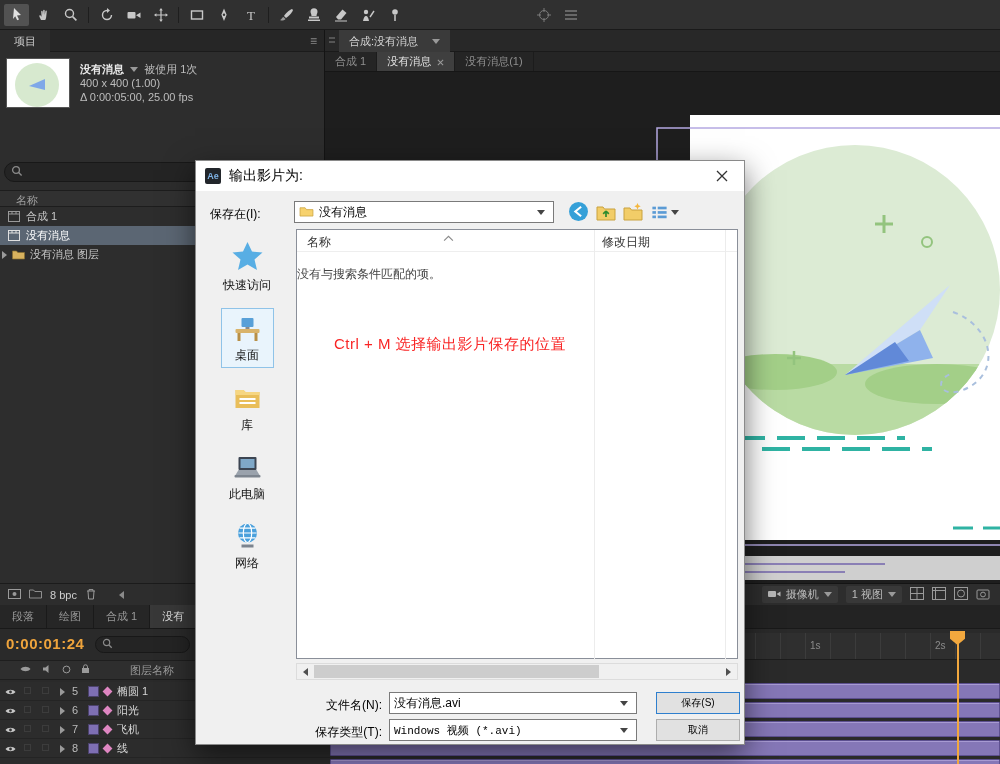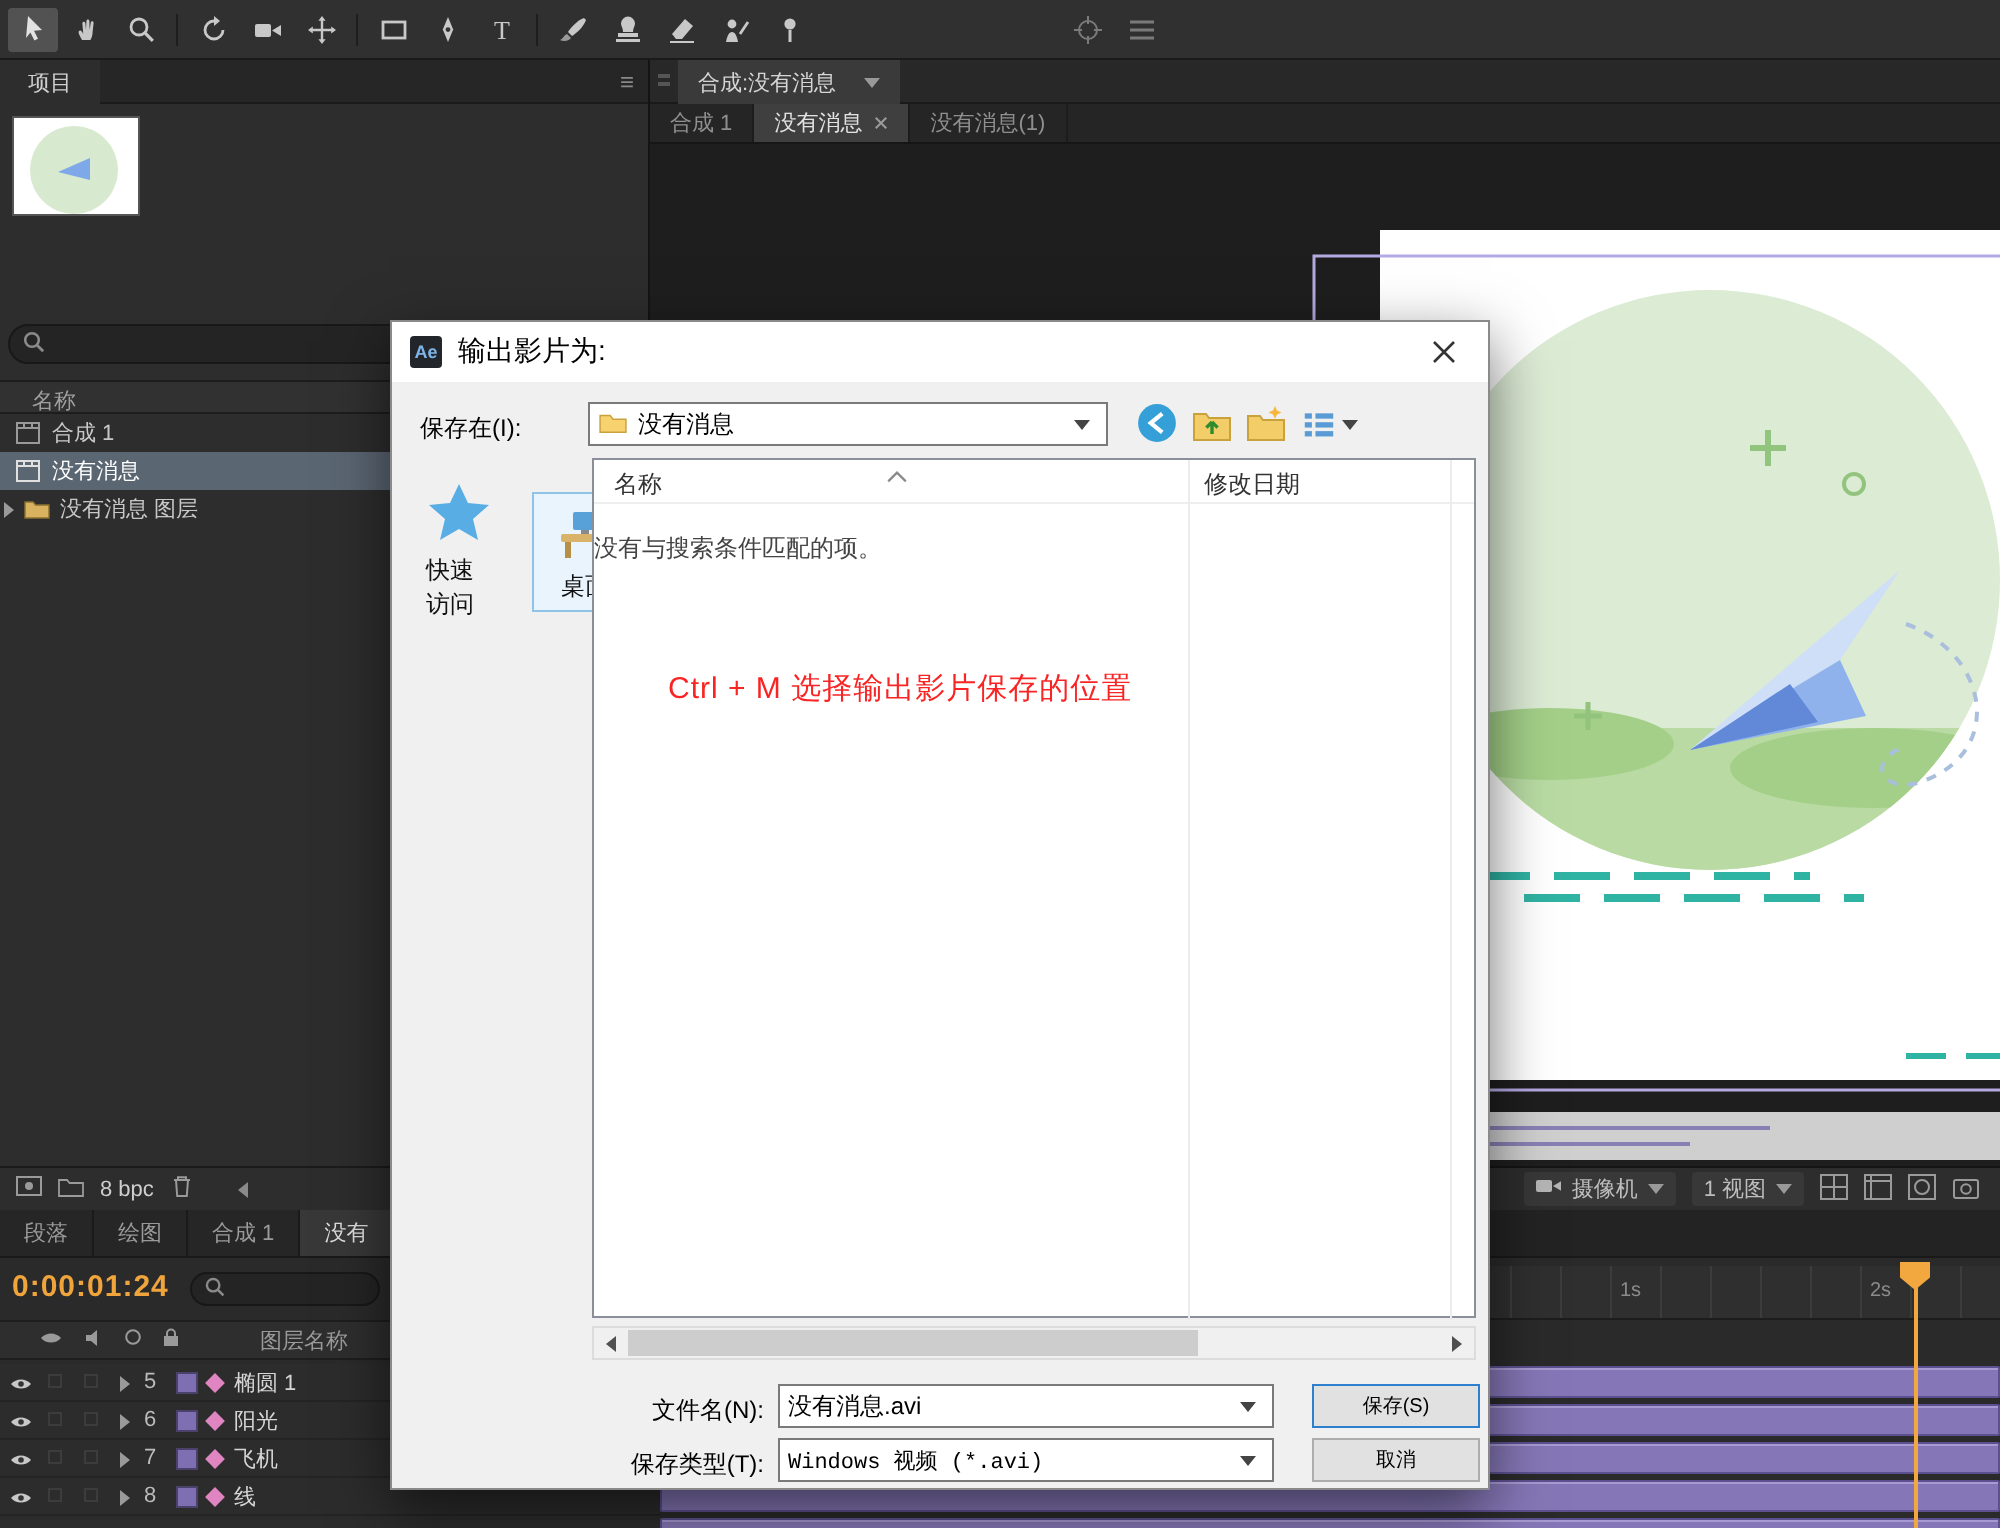--- a/index.html
+++ b/index.html
@@ -60,21 +60,21 @@
 #cti{position:absolute;left:957px;top:633px;width:2px;height:131px;background:#f2a83e}
 #ctiflag{position:absolute;left:950px;top:631px;width:15px;height:14px;background:#f2a83e;clip-path:polygon(0 0,100% 0,100% 55%,50% 100%,0 55%)}
 
 #dialog{position:absolute;left:195px;top:160px;width:550px;height:585px;background:#f0f0f0;border:1px solid #8a8a8a;box-shadow:0 10px 28px rgba(0,0,0,.55);color:#000;z-index:10}
 #dialog .dtitle{position:absolute;left:0;top:0;width:100%;height:30px;background:#fff;display:flex;align-items:center;padding-left:9px;gap:8px}
 .aeicon{width:16px;height:16px;background:#22262b;border-radius:2px;color:#7fb4e8;font-size:9px;display:flex;align-items:center;justify-content:center;font-weight:bold}
 #dclose{position:absolute;right:0;top:0;width:45px;height:30px;display:flex;align-items:center;justify-content:center}
 .combo{position:absolute;height:22px;background:#fff;border:1px solid #7a7a7a;display:flex;align-items:center;padding:0 4px;gap:5px;font-size:12px}
 .combo .val{flex:1;overflow:hidden;white-space:nowrap}
 .combo .cbtn{width:16px;height:100%;display:flex;align-items:center;justify-content:center}
-#places{position:absolute;left:8px;top:76px;width:86px;display:flex;flex-direction:row;align-items:center;gap:11px}
+#places{position:absolute;left:8px;top:76px;width:86px;display:flex;flex-direction:column;align-items:center;gap:11px}
 .place{display:flex;flex-direction:column;align-items:center;gap:2px;font-size:12px;color:#111;padding:3px 9px}
 .place.sel{background:#e9f4fc;border:1px solid #8fc3e8}
 #flist{position:absolute;left:100px;top:68px;width:442px;height:430px;background:#fff;border:1px solid #8a8f99;font-size:12px}
 #flist .fh{position:absolute;left:0;top:0;width:100%;height:22px;border-bottom:1px solid #eee;color:#333}
 .coldiv{position:absolute;top:0;width:1px;height:100%;background:#ececec}
 #emptymsg{position:absolute;left:0;top:36px;width:100%;text-align:left;color:#444}
 #annotation{position:absolute;left:138px;top:174px;font-size:15px;letter-spacing:.5px}
 #hscroll{position:absolute;left:100px;top:502px;width:442px;height:17px;background:#f0f0f0;border:1px solid #dcdcdc;display:flex;align-items:center}
 .sarrow{width:17px;height:100%;display:flex;align-items:center;justify-content:center;background:#f0f0f0}
 #hthumb{position:absolute;left:17px;top:1px;width:285px;height:13px;background:#cdcdcd}
@@ -190,20 +190,27 @@
   <div id="project">
     <div class="phead">
       <div class="ptab">
           <span>项目</span>
         </div>
       <span class="pmenu">≡</span>
     </div>
     <div id="thumb">
       <div class="tcircle"></div>
       <div class="tplane"></div>
+    </div>
+    <div class="pinfo">
+      <div><b>没有消息</b>
+        <span class="caret" style="margin:0 3px 1px"></span>
+        <span>被使用 1次</span></div>
+      <div>400 x 400 (1.00)</div>
+      <div>Δ 0:00:05:00, 25.00 fps</div>
     </div>
     <div class="searchbox" style="position:absolute;left:4px;top:132px;width:317px;height:20px">
       <span><svg width="12" height="12" viewBox="0 0 12 12">
             <circle cx="5" cy="5" r="3.4" fill="none" stroke="#8a8a8a" stroke-width="1.3"></circle>
             <path d="M7.6 7.6l3 3" stroke="#8a8a8a" stroke-width="1.4"></path>
           </svg></span>
     </div>
     <div class="pcols">
       <span style="position:absolute;left:16px;top:2px">名称</span>
       <span style="position:absolute;left:228px;top:5px;width:7px;height:7px;background:#6a6a6a;transform:rotate(45deg)"></span>

